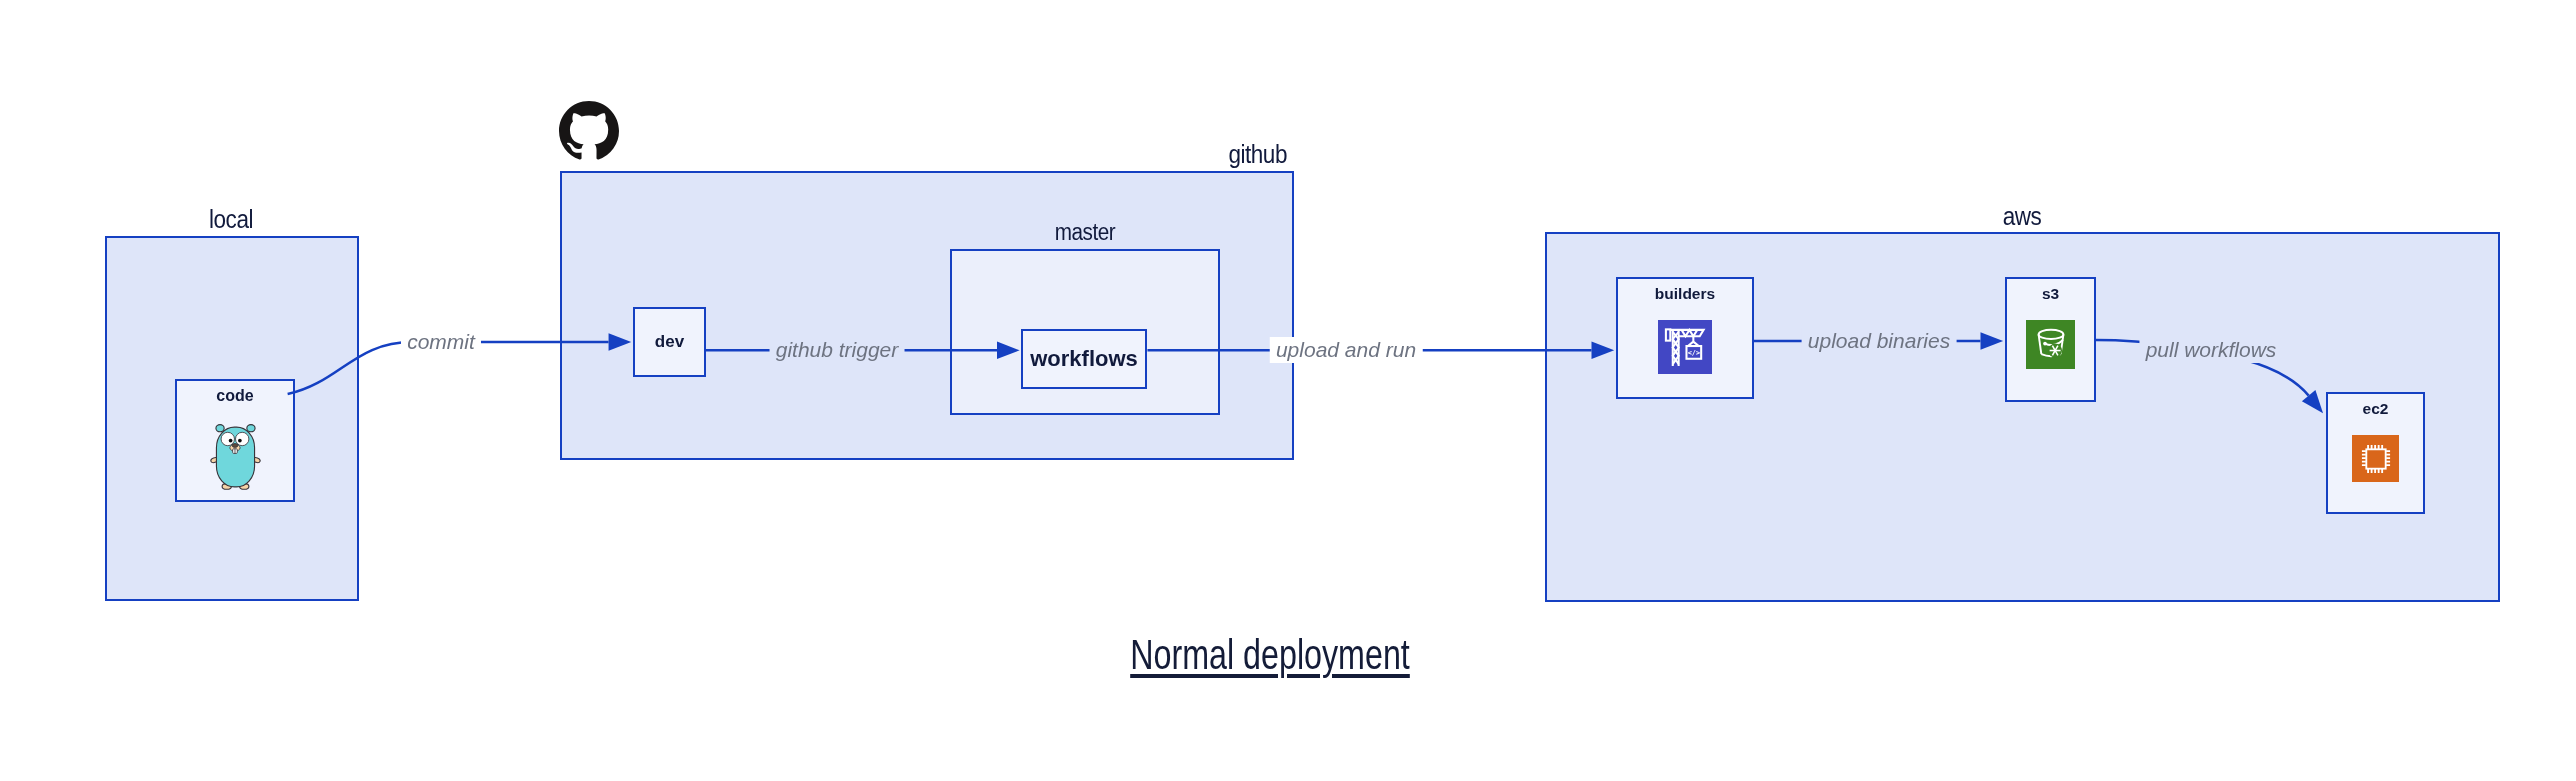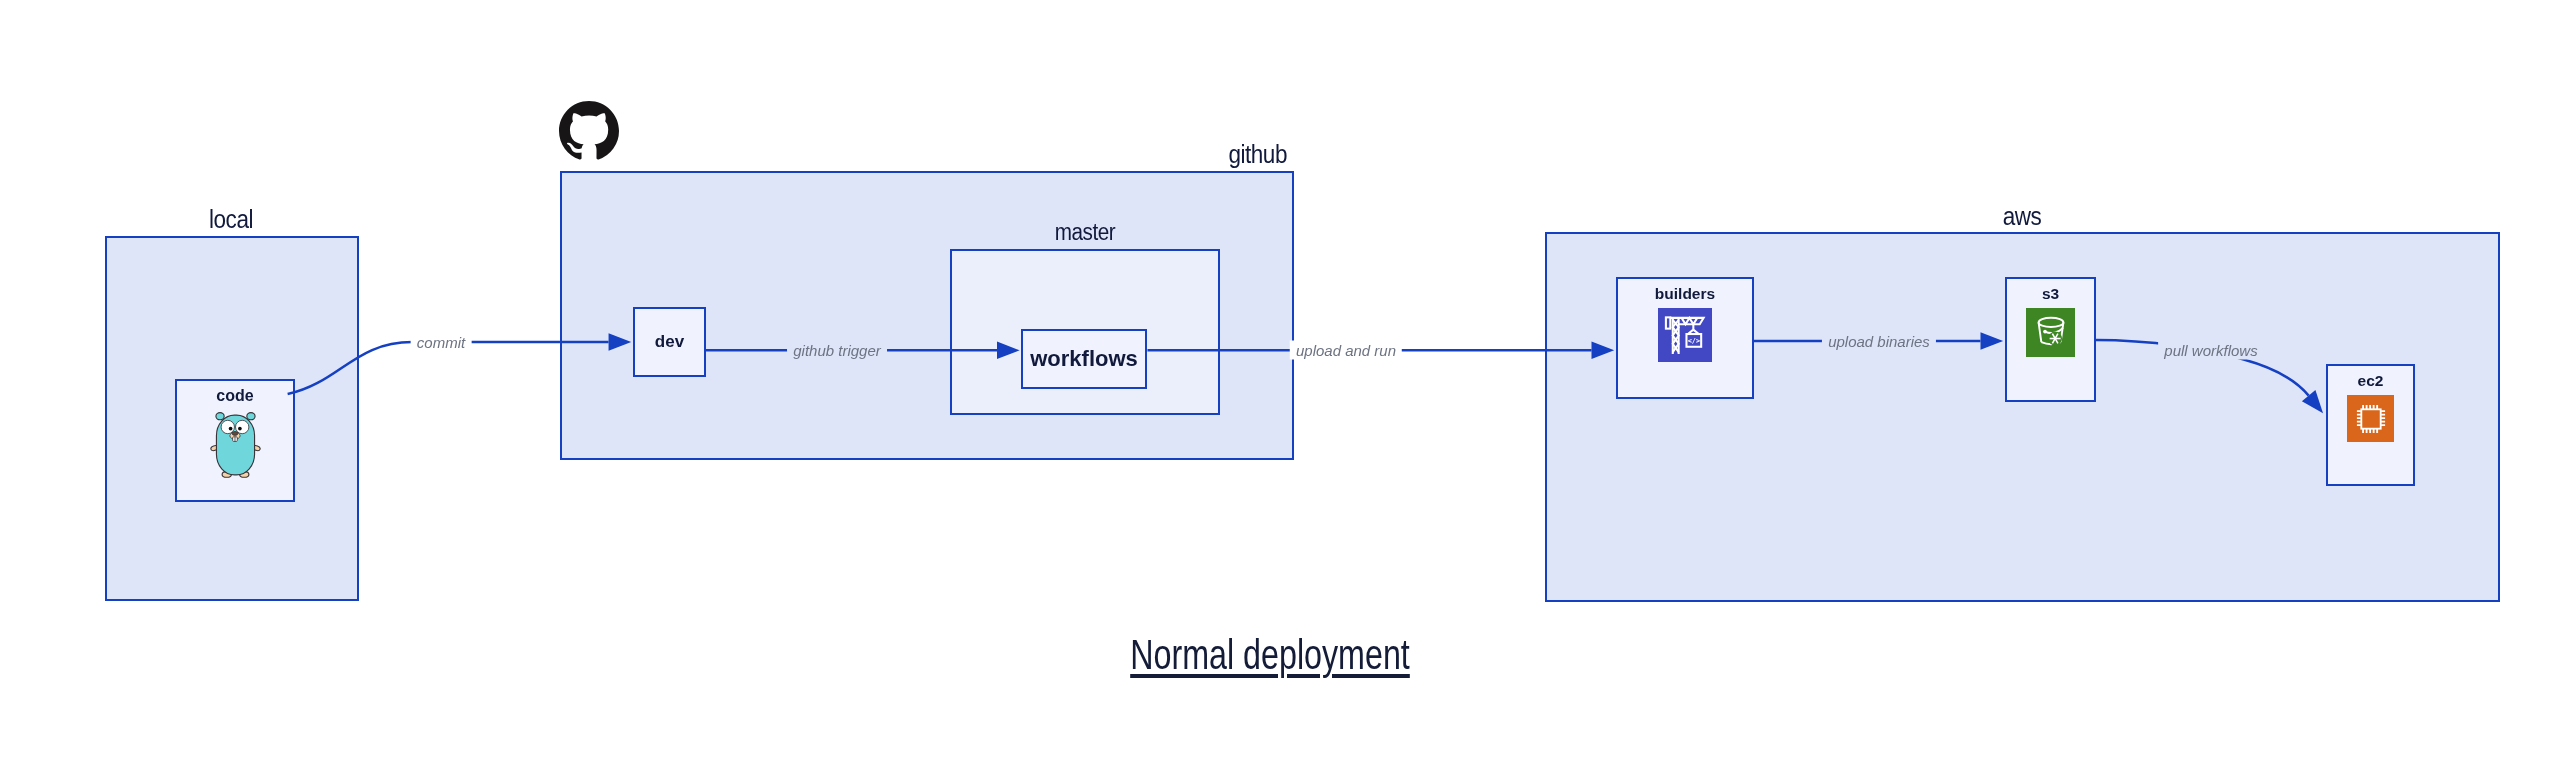--- a/index.html
+++ b/index.html
@@ -17,27 +17,27 @@
     letter-spacing:-0.5px;
   }
   .glabel.center{transform:translateX(-50%) scaleX(.9);}
   .glabel.right{transform:translateX(-100%) scaleX(.9);transform-origin:100% 50%;}
   
   .node{
     position:absolute;background:#f0f3fd;border:2.6px solid #1540c2;box-sizing:border-box;
     display:flex;flex-direction:column;align-items:center;color:#111a3c;
   }
   .node.mid{justify-content:center;}
-  .node.top{justify-content:flex-start;padding-top:6.2px;gap:5px;}
+  .node.top{justify-content:flex-start;padding-top:6.2px;gap:17px;}
   .nlabel{font-weight:700;white-space:nowrap;}
   
   .edges{position:absolute;left:0;top:0;z-index:5;}
   .elabel{
     position:absolute;z-index:6;transform:translate(-50%,-50%);
-    font-size:15px;font-style:italic;color:#6d7381;padding:1px 6.2px;white-space:nowrap;
+    font-size:21px;font-style:italic;color:#6d7381;padding:1px 6.2px;white-space:nowrap;
   }
   .bg-white{background:#ffffff;}
   .bg-blue{background:#dee5f9;}
   
   .tile{display:flex;align-items:center;justify-content:center;}
   
   .octocat{position:absolute;z-index:4;}
   
   .title{
     position:absolute;z-index:6;color:#141c38;font-size:43px;font-weight:500;white-space:nowrap;
@@ -133,21 +133,21 @@
         <circle cx="59" cy="62" r="15" fill="#3e8624"></circle>
         <g stroke="#ffffff" stroke-width="3.4" fill="none">
           <path d="M47 62 H71"></path>
           <path d="M53 51.5 L65 72.5"></path>
           <path d="M53 72.5 L65 51.5"></path>
         </g>
       </svg>
     </div>
   </div>
 
-  <div class="node top" style="left:2326px;top:364px;width:89px;height:122px">
+  <div class="node top" style="left:2326px;top:392px;width:99px;height:122px">
     <span class="nlabel" style="font-size:15.5px">ec2</span>
     <div class="tile" style="background:#d9661a;width:47px;height:47px">
       <svg width="44" height="44" viewBox="0 0 100 100">
         <g stroke="#ffffff" stroke-width="4.2" fill="none">
           <rect x="28" y="28" width="44" height="44"></rect>
           <path d="M32 27 V18 M40 27 V18 M48 27 V18 M56 27 V18 M64 27 V18"></path>
           <path d="M32 73 V82 M40 73 V82 M48 73 V82 M56 73 V82 M64 73 V82"></path>
           <path d="M27 32 H18 M27 40 H18 M27 48 H18 M27 56 H18 M27 64 H18"></path>
           <path d="M73 32 H82 M73 40 H82 M73 48 H82 M73 56 H82 M73 64 H82"></path>
         </g>

